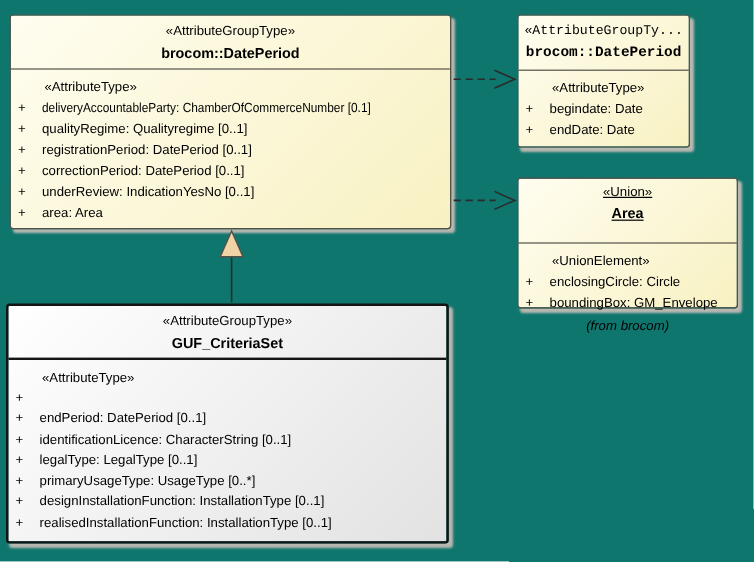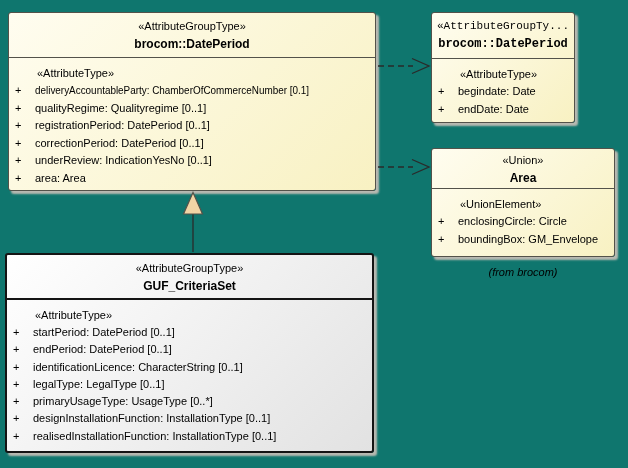--- a/index.html
+++ b/index.html
@@ -52,21 +52,21 @@
   .solid-line{stroke:var(--line-color);stroke-width:1.3;fill:none;}
   .open-head{stroke:var(--line-color);stroke-width:1.3;fill:none;}
   .tri-head{fill:var(--triangle-fill);stroke:var(--box-border);stroke-width:1.2;}
 
   
   #box-criteria-set{left:8px;top:12px;width:368px;height:179px;}
   #box-criteria-set .hdr{height:45px;}
   #box-date-period{left:431px;top:12px;width:144px;height:111px;}
   #box-date-period .hdr{height:46px;font-family:Liberation Mono, monospace;}
   #box-area{left:431px;top:148px;width:184px;height:109px;}
-  #box-area .hdr{height:40px;padding-top:4px;}
+  #box-area .hdr{height:54px;padding-top:4px;text-decoration:underline;}
   #box-guf{left:5px;top:253px;width:369px;height:200px;}
   #box-guf .hdr{height:45px;}
   #note-from-brocom{left:431px;top:266px;width:184px;}
 </style>
 </head>
 <body>
 
 <div class="canvas">
 
   <div class="uml-class" id="box-criteria-set">
@@ -161,21 +161,20 @@
     <div class="hdr">
       <div class="stereo">«AttributeGroupType»</div>
       <div class="cname">GUF_CriteriaSet</div>
     </div>
     <div class="body">
       <div class="sect">«AttributeType»</div>
       <div class="attrs">
 
           <div class="attr-row">
             <span class="vis">+</span>
-            <span class="attr-label">startPeriod: DatePeriod [0..1]</span>
           </div>
 
           <div class="attr-row">
             <span class="vis">+</span>
             <span class="attr-label">endPeriod: DatePeriod [0..1]</span>
           </div>
 
           <div class="attr-row">
             <span class="vis">+</span>
             <span class="attr-label">identificationLicence: CharacterString [0..1]</span>

